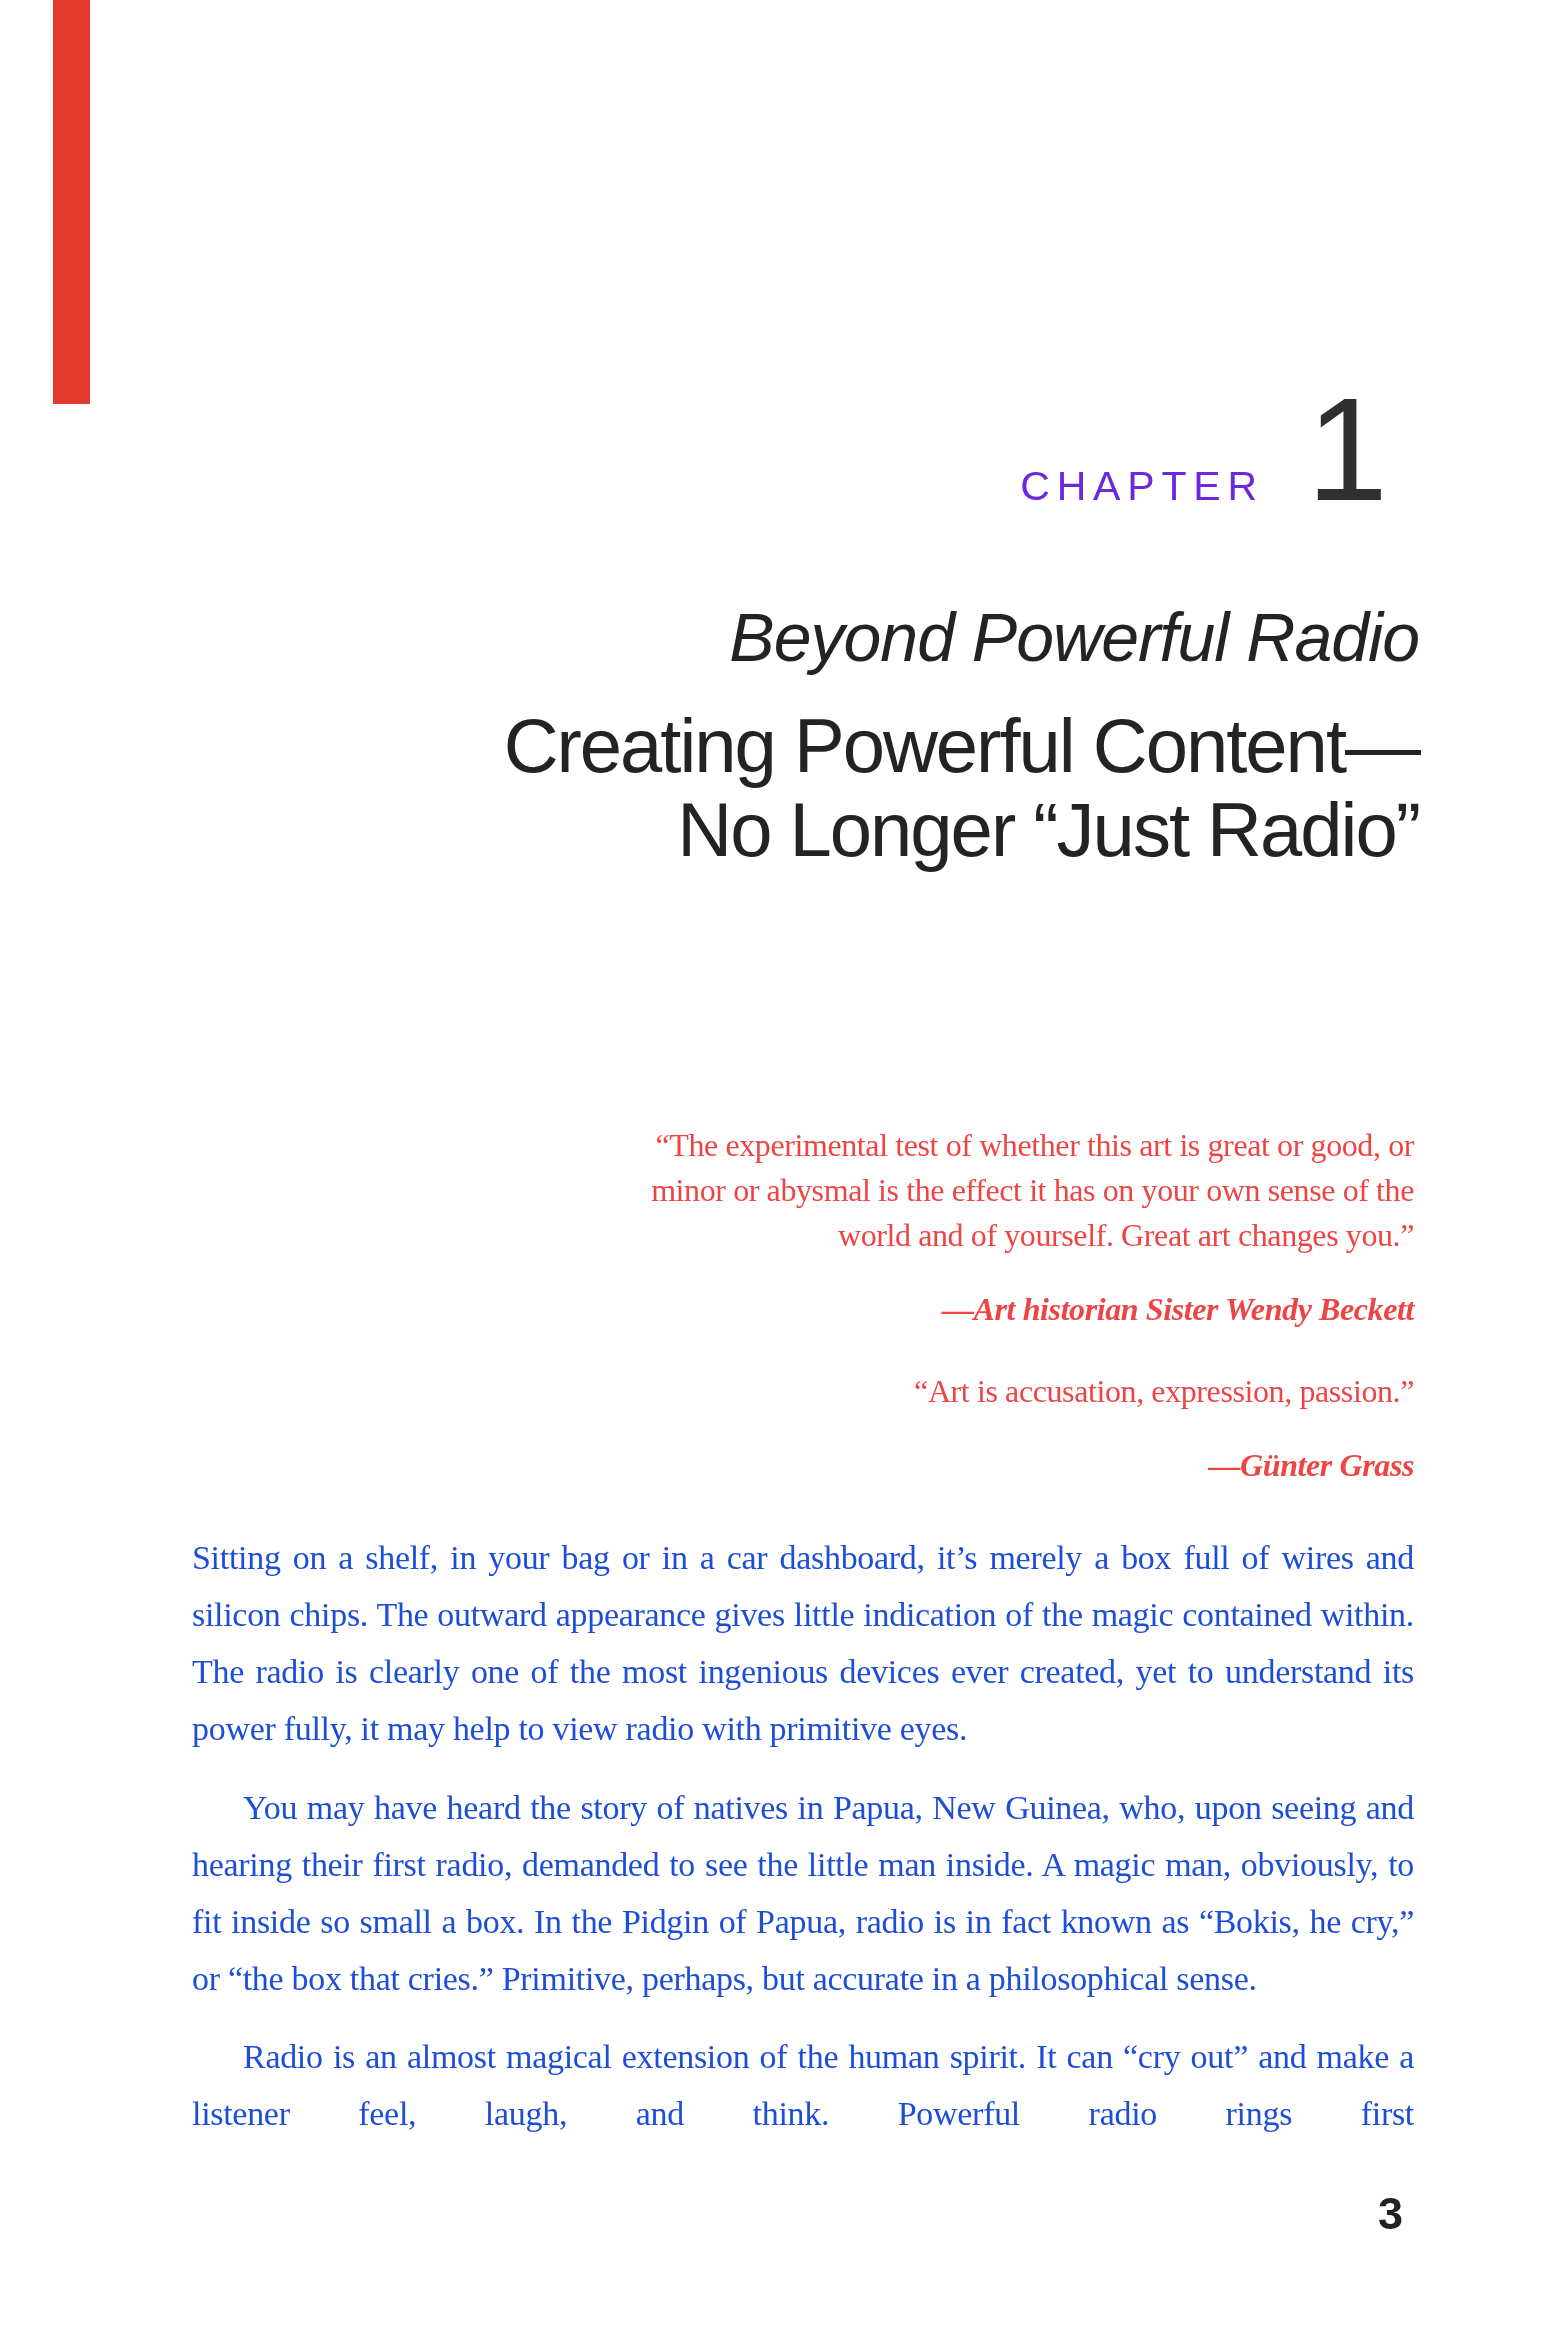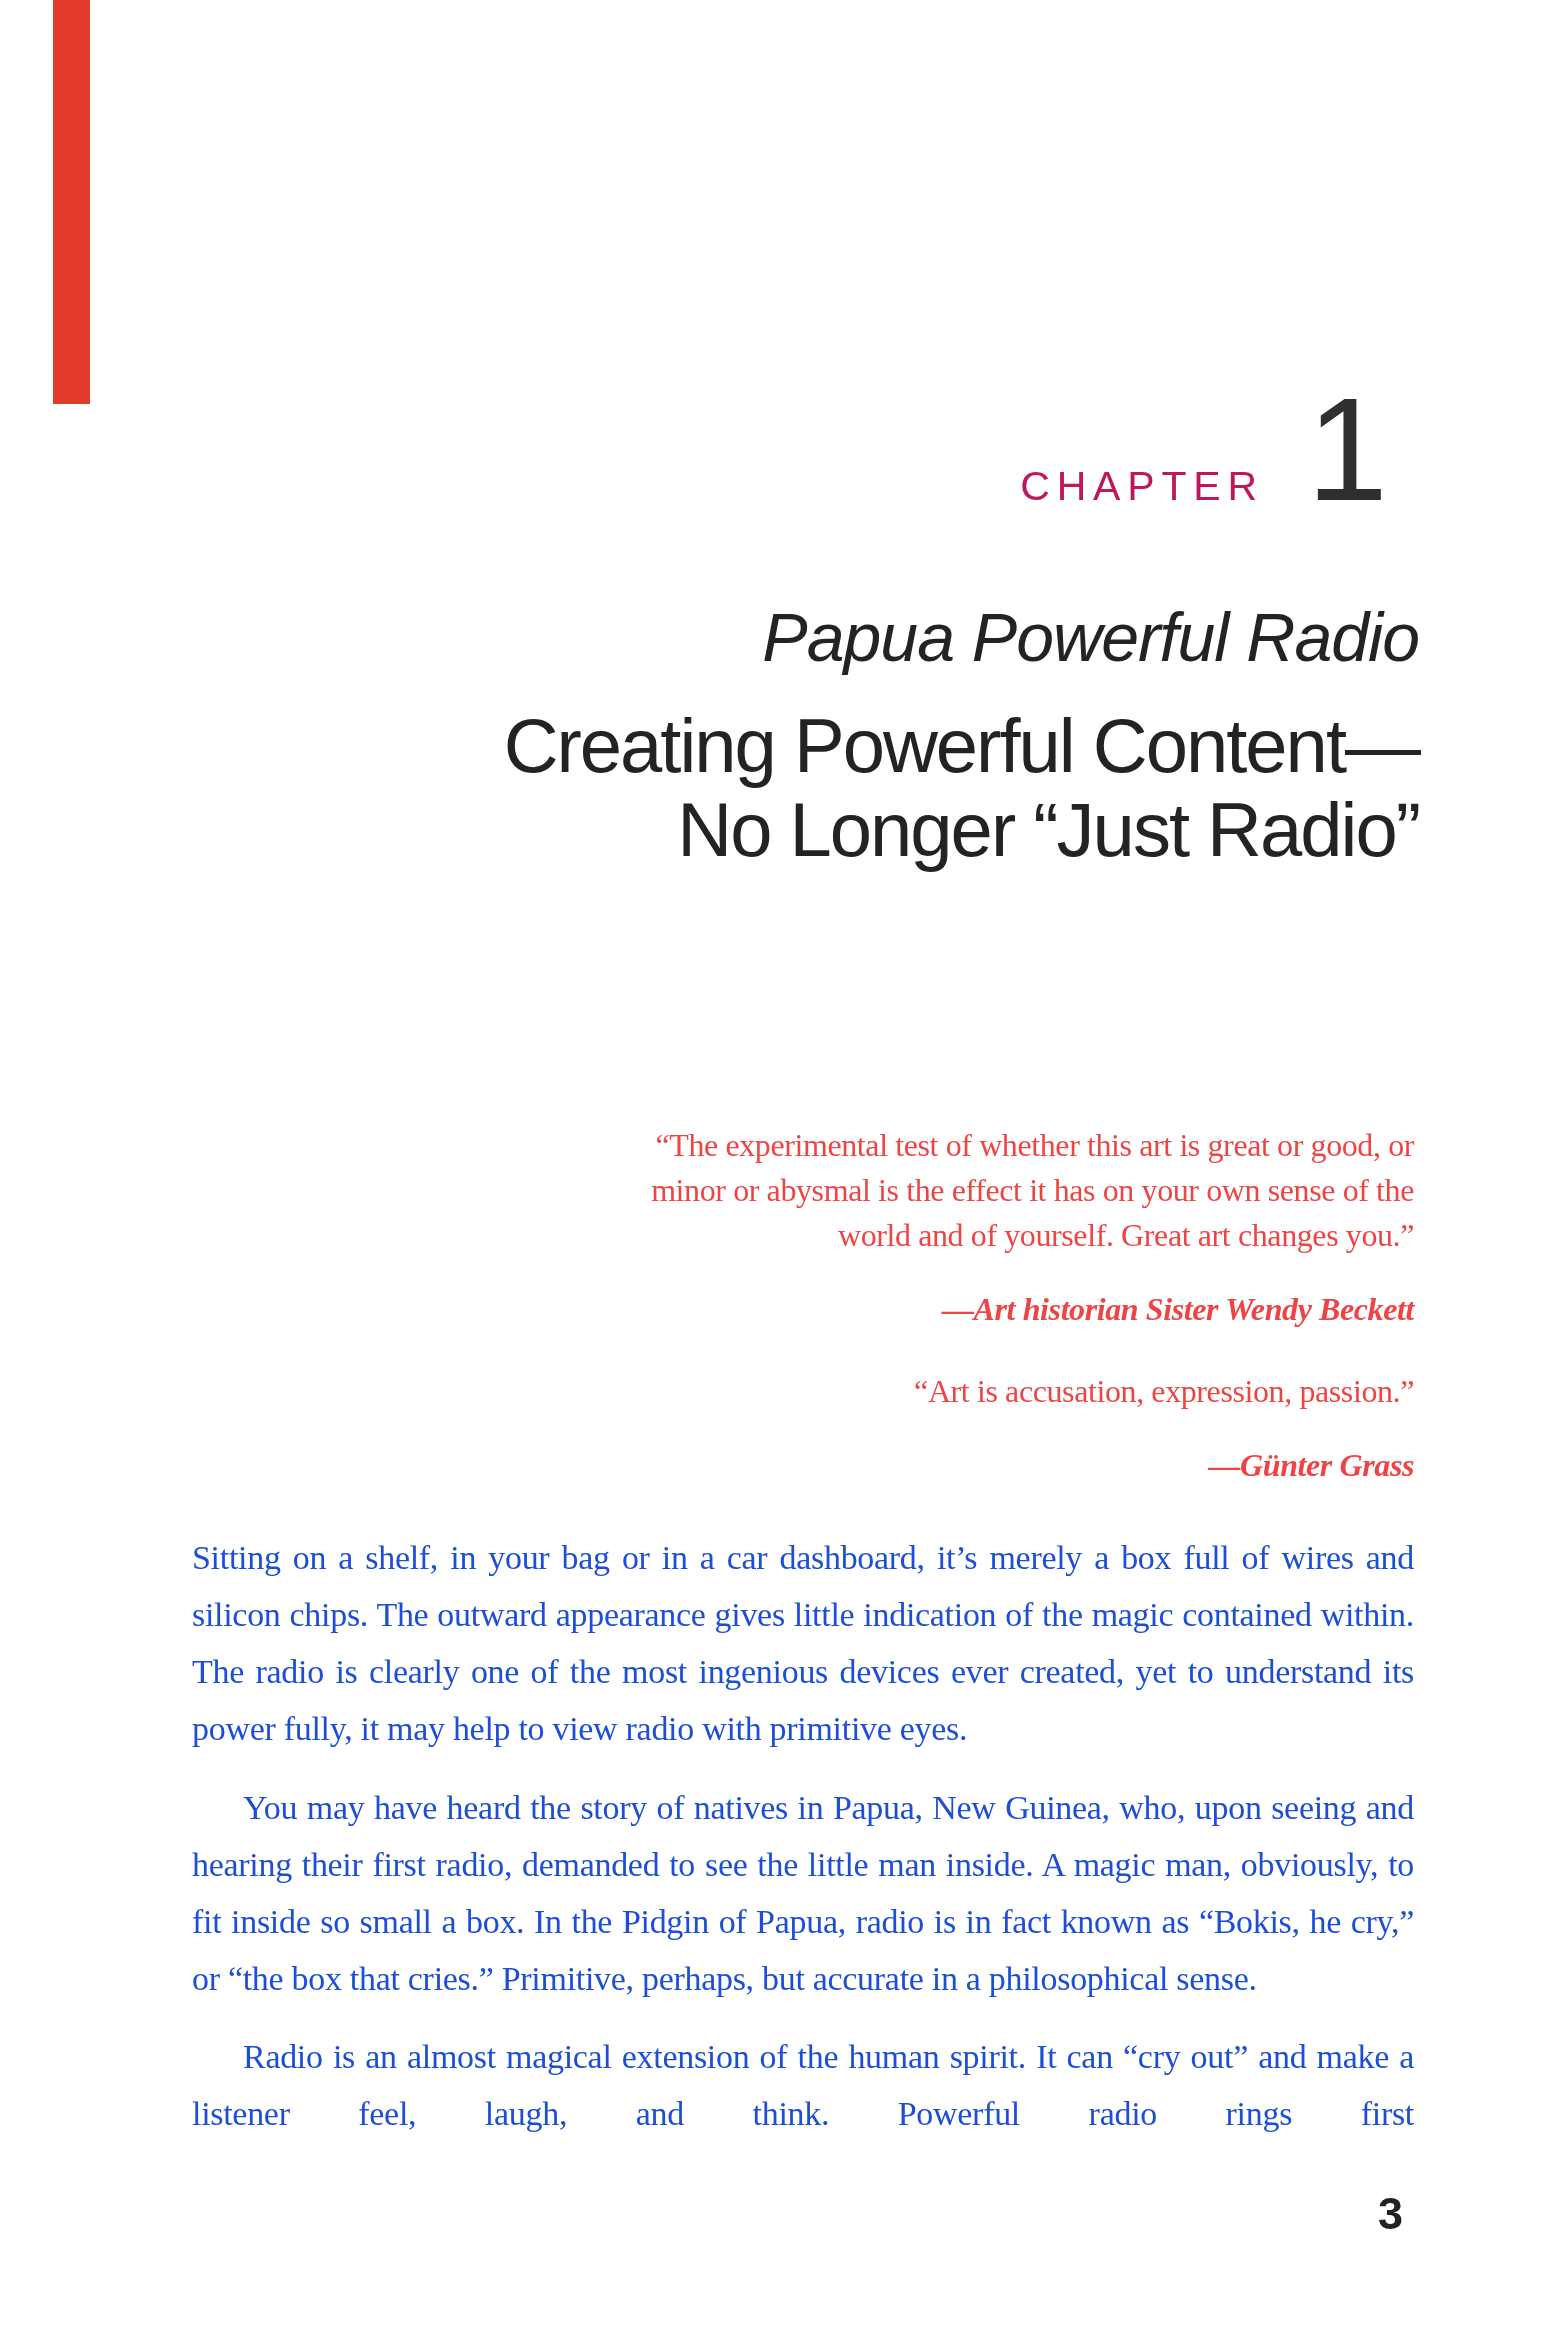--- a/index.html
+++ b/index.html
@@ -29,21 +29,21 @@
     top: 377px;
     right: 172px;
     display: flex;
     align-items: baseline;
     gap: 43px;
     white-space: nowrap;
   }
   .chapter-label {
     font-size: 41px;
     letter-spacing: 6.8px;
-    color: #be185d;
+    color: #6d28d9;
     line-height: 1;
   }
   .chapter-number {
     font-size: 146px;
     line-height: 1;
     color: #2f2f31;
     font-weight: 400;
   }
 
   
@@ -124,21 +124,21 @@
 <div class="page">
 
   <div class="accent-bar" style="background: rgb(226, 58, 44);"></div>
 
   <div class="chapter-row">
     <span class="chapter-label">CHAPTER</span>
     <span class="chapter-number">1</span>
   </div>
 
   <div class="title-block">
-    <div class="series-title">Papua Powerful Radio</div>
+    <div class="series-title">Beyond Powerful Radio</div>
     <div class="main-title-line">Creating Powerful Content—</div>
     <div class="main-title-line">No Longer “Just Radio”</div>
   </div>
 
   <div class="epigraph epigraph-1">
     <div class="epigraph-line">“The experimental test of whether this art is great or good, or</div>
     <div class="epigraph-line">minor or abysmal is the effect it has on your own sense of the</div>
     <div class="epigraph-line">world and of yourself. Great art changes you.”</div>
     <div class="epigraph-attribution">—Art historian Sister Wendy Beckett</div>
   </div>

